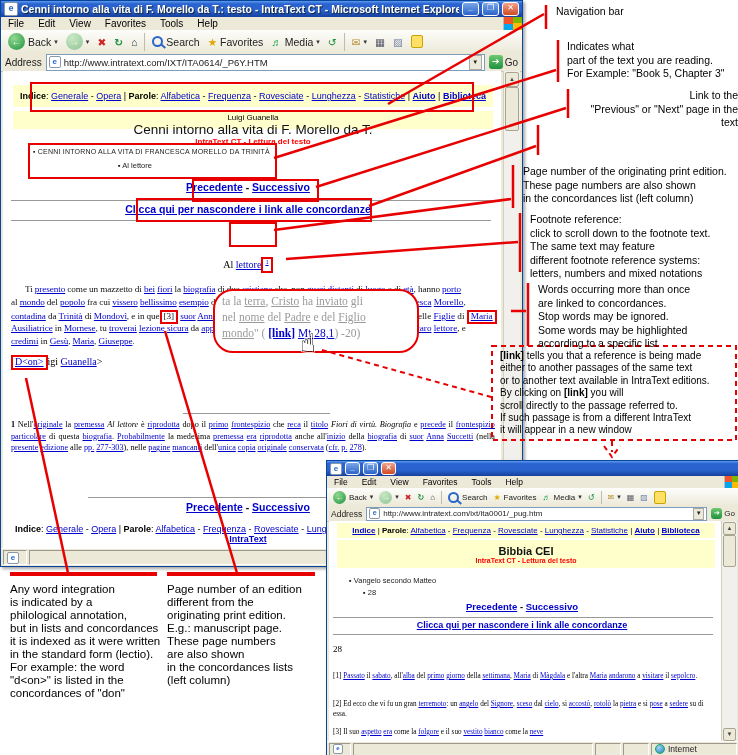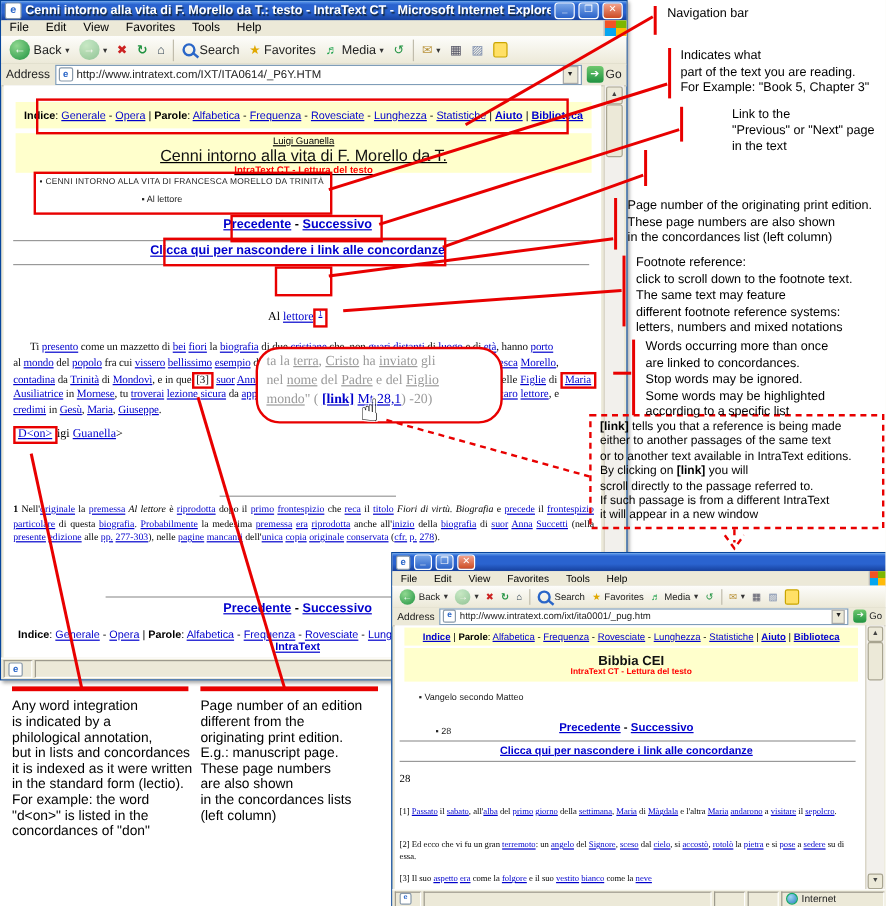--- a/index.html
+++ b/index.html
@@ -149,21 +149,21 @@
         <span>Go</span>
       </span>
     </div>
 
     <div class="content" style="left:2px;top:70px;width:498px;height:478px;">
 
       <div class="band" style="left:10px;right:8px;top:14px;height:22px;line-height:22px;font-size:9px;">
         <span><span class="b">Indice</span><span>: </span><span class="lk">Generale</span><span> - </span><span class="lk">Opera</span><span> | </span><span class="b">Parole</span><span>: </span><span class="lk">Alfabetica</span><span> - </span><span class="lk">Frequenza</span><span> - </span><span class="lk">Rovesciate</span><span> - </span><span class="lk">Lunghezza</span><span> - </span><span class="lk">Statistiche</span><span> | </span><span class="b lk">Aiuto</span><span> | </span><span class="b lk">Biblioteca IntraText</span></span>
       </div>
 
-      <div class="band" style="left:10px;right:8px;top:40px;height:33px;text-decoration:underline;">
+      <div class="band" style="left:10px;right:8px;top:40px;height:18px;">
         <div style="font-size:8px;padding-top:2px;">Luigi Guanella</div>
         <div style="font-size:13.5px;color:#111;">Cenni intorno alla vita di F. Morello da T.</div>
         <div style="font-size:8px;color:#ff0000;font-weight:bold;">IntraText CT - Lettura del testo</div>
       </div>
 
       <div style="position:absolute;left:30px;top:77px;font-size:7px;letter-spacing:.2px;color:#222;">
         <span>▪</span>
         <span>CENNI INTORNO ALLA VITA DI FRANCESCA MORELLO DA TRINITÀ</span>
       </div>
       <div style="position:absolute;left:115px;top:90px;font-size:7.5px;color:#222;">
@@ -325,21 +325,21 @@
         <span><span class="b lk">Indice</span><span> | </span><span class="b">Parole</span><span>: </span><span class="lk">Alfabetica</span><span> - </span><span class="lk">Frequenza</span><span> - </span><span class="lk">Rovesciate</span><span> - </span><span class="lk">Lunghezza</span><span> - </span><span class="lk">Statistiche</span><span> | </span><span class="b lk">Aiuto</span><span> | </span><span class="b lk">Biblioteca IntraText</span></span>
       </div>
       <div class="band" style="left:8px;right:6px;top:19px;height:28px;">
         <div style="font-size:11px;font-weight:bold;color:#111;padding-top:5px;">Bibbia CEI</div>
         <div style="font-size:7px;color:#ff0000;font-weight:bold;">IntraText CT - Lettura del testo</div>
       </div>
       <div style="position:absolute;left:20px;top:55px;font-size:7.5px;color:#222;">
         <span>▪</span>
         <span>Vangelo secondo Matteo</span>
       </div>
-      <div style="position:absolute;left:34px;top:84px;font-size:7.5px;color:#222;">
+      <div style="position:absolute;left:34px;top:67px;font-size:7.5px;color:#222;">
         <span>▪</span>
         <span>28</span>
       </div>
       <div class="ctr" style="position:absolute;left:0;right:6px;top:80px;font-size:9.5px;font-weight:bold;">
         <span class="lk">Precedente</span>
         <span>-</span>
         <span class="lk">Successivo</span>
       </div>
       <div class="hr" style="left:4px;right:8px;top:96px;"></div>
       <div class="ctr" style="position:absolute;left:0;right:6px;top:99px;font-size:9px;font-weight:bold;">
@@ -404,21 +404,21 @@
     <rect x="10" y="572" width="147" height="4" fill="#e80000" stroke="none"></rect>
     <rect x="167" y="572" width="148" height="4" fill="#e80000" stroke="none"></rect>
   </svg>
 
   <div class="cursorhand" style="left:300px;top:328px;">☝</div>
 
   <div class="ann" style="left:556px;top:5px;">Navigation bar</div>
   <div class="ann" style="left:567px;top:40px;">Indicates what
 part of the text you are reading.
 For Example: "Book 5, Chapter 3"</div>
-  <div class="ann" style="left:610px;top:89px;">Link to the
+  <div class="ann" style="left:576px;top:89px;text-align:right;">Link to the
 "Previous" or "Next" page in the text</div>
   <div class="ann" style="left:523px;top:165px;">Page number of the originating print edition.
 These page numbers are also shown
 in the concordances list (left column)</div>
   <div class="ann" style="left:530px;top:213px;">Footnote reference:
 click to scroll down to the footnote text.
 The same text may feature
 different footnote reference systems:
 letters, numbers and mixed notations</div>
   <div class="ann" style="left:538px;top:283px;">Words occurring more than once

